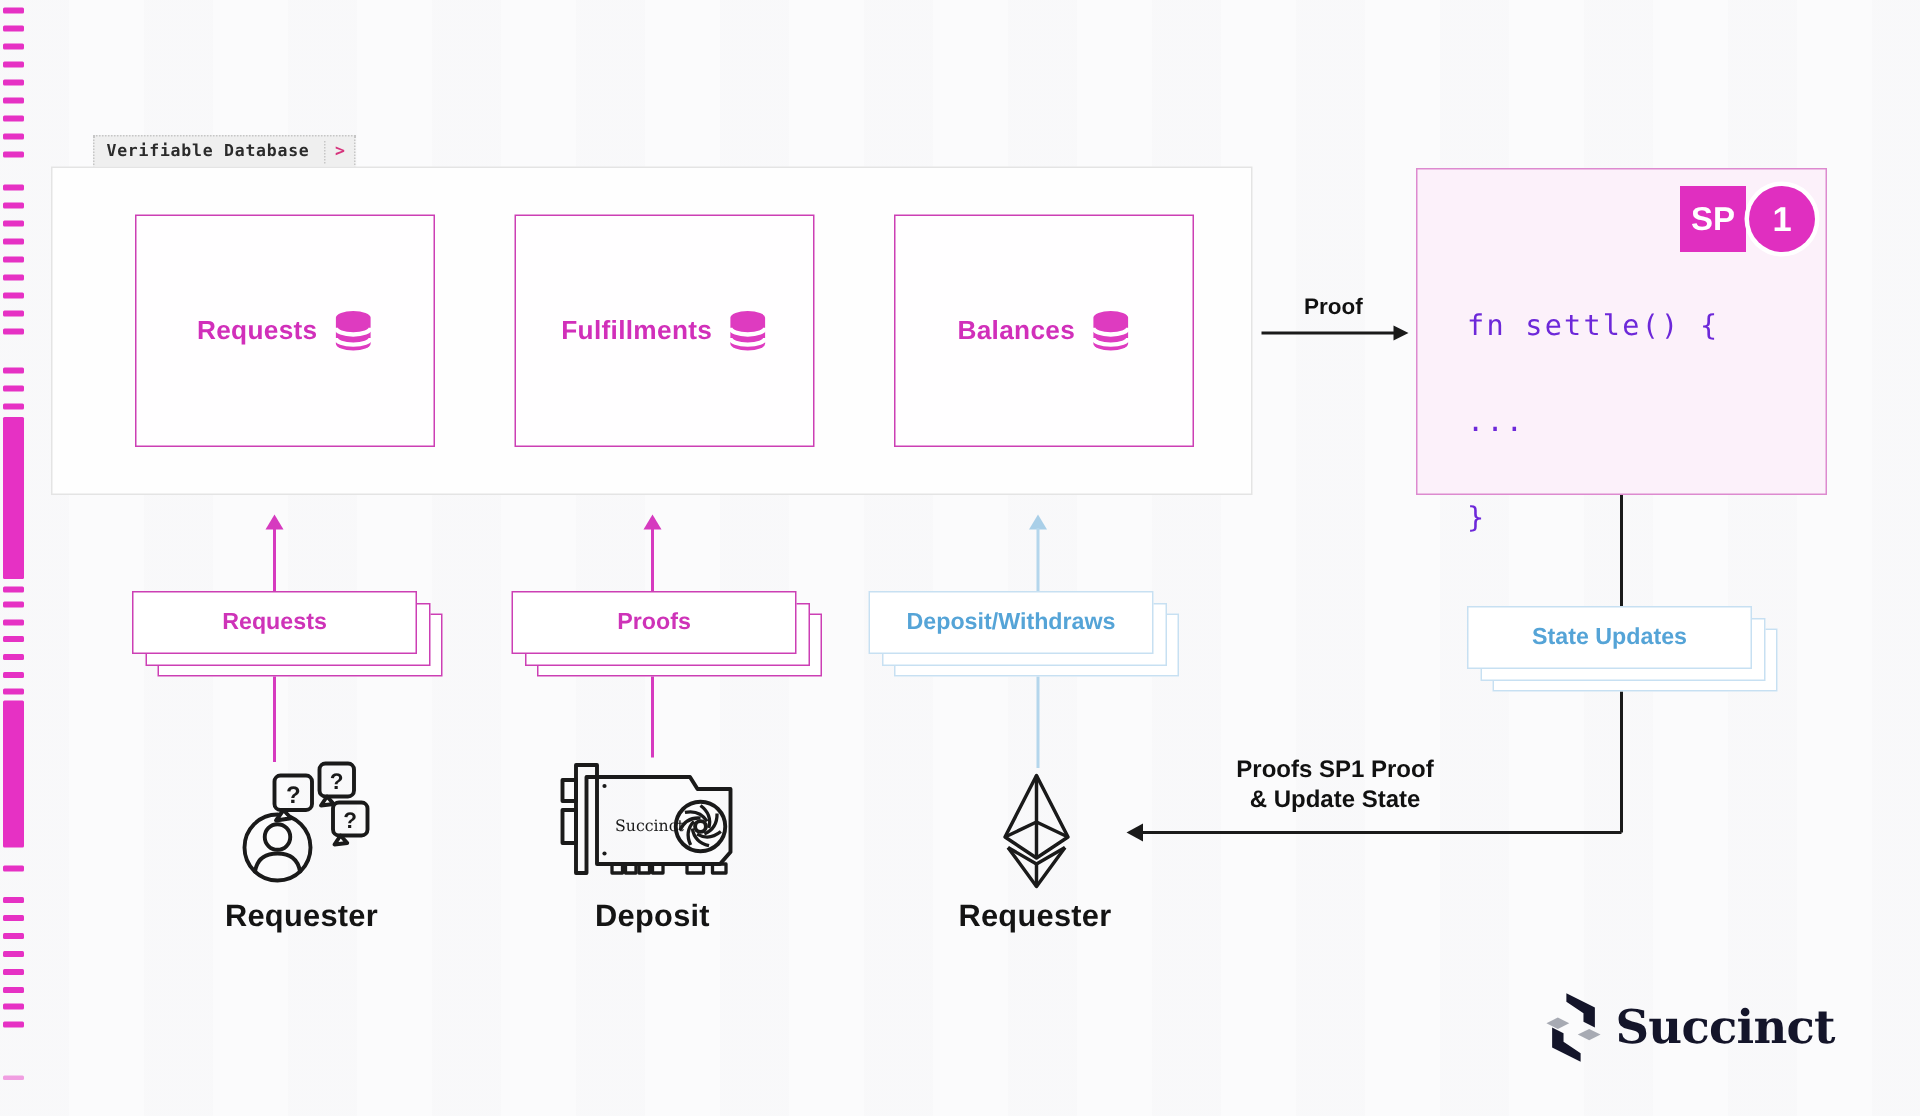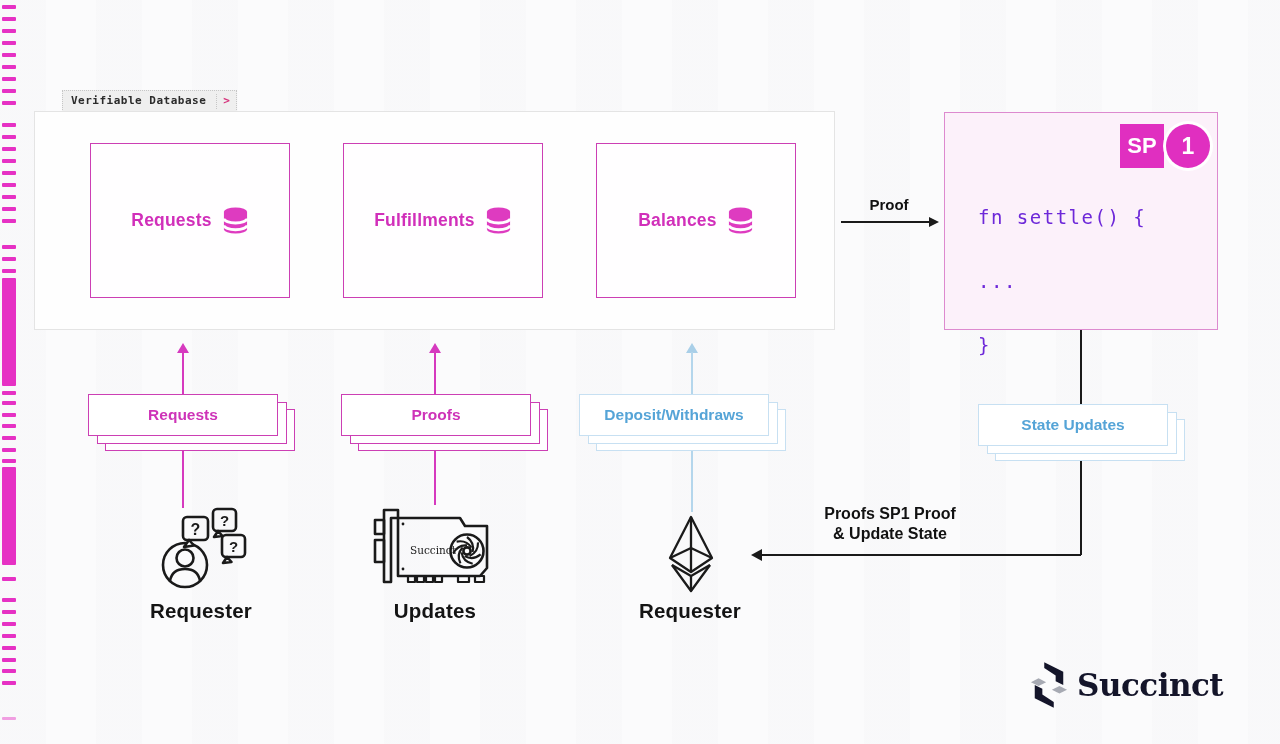--- a/index.html
+++ b/index.html
@@ -268,21 +268,21 @@
         <rect x="54" y="70" width="7" height="6"></rect>
         <rect x="63" y="70" width="7" height="6"></rect>
         <rect x="86" y="70" width="11" height="6"></rect>
         <rect x="103" y="70" width="9" height="6"></rect>
       </g>
     </g>
     <circle cx="31" cy="18" r="1.4" fill="#1a1a1a"></circle>
     <circle cx="31" cy="63" r="1.4" fill="#1a1a1a"></circle>
     <text x="38" y="48" font-family="DejaVu Serif, serif" font-size="10.5" fill="#1a1a1a">Succinct</text>
   </svg>
-  <div class="actor-label" style="left:335px;">Updates</div>
+  <div class="actor-label" style="left:335px;">Deposit</div>
 
   <svg class="actor-icon" style="left:663px; top:514px;" width="56" height="80" viewBox="0 0 56 80">
     <g fill="none" stroke="#1a1a1a" stroke-width="2.3" stroke-linejoin="round">
       <path d="M28,3 L49,44 L28,58 L7,44 Z"></path>
       <path d="M28,3 V58"></path>
       <path d="M7,44 L28,34 L49,44"></path>
       <path d="M9,51 L28,77 L47,51"></path>
       <path d="M9,51 L28,62 L47,51"></path>
       <path d="M28,62 V77"></path>
     </g>

